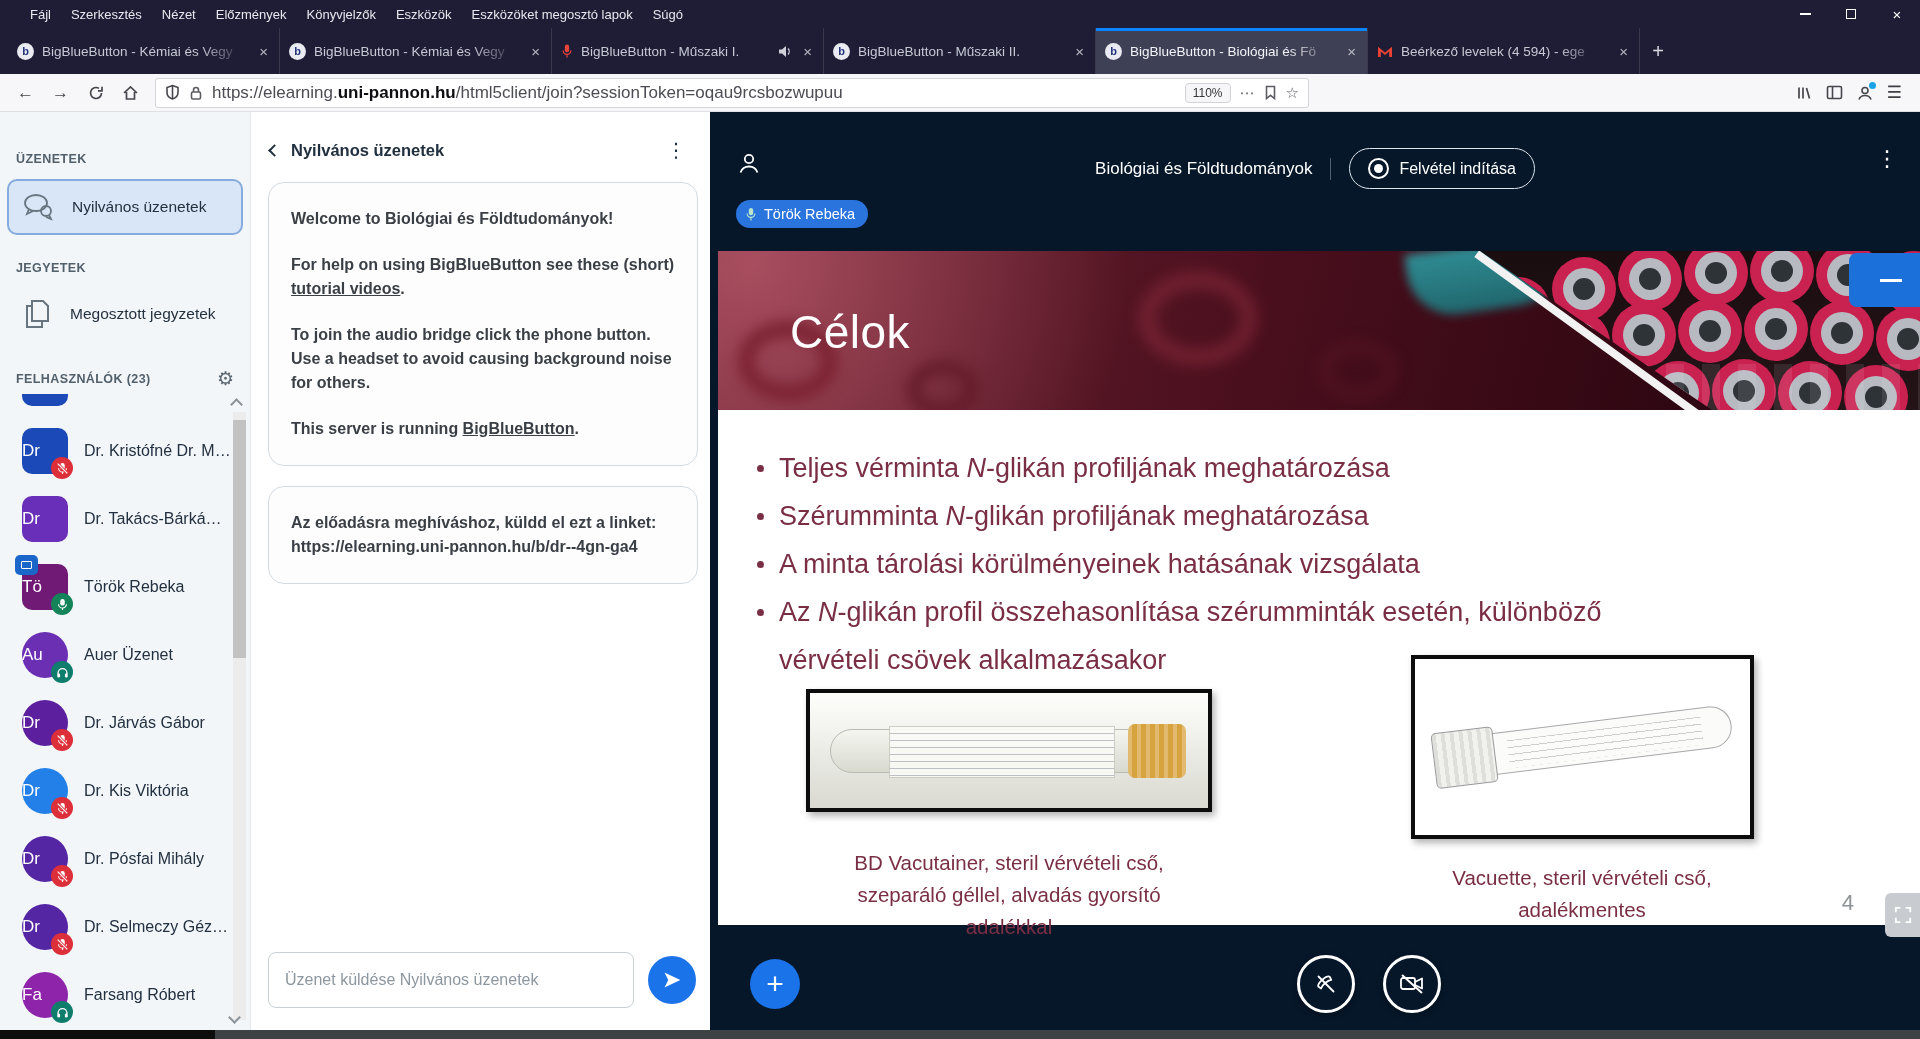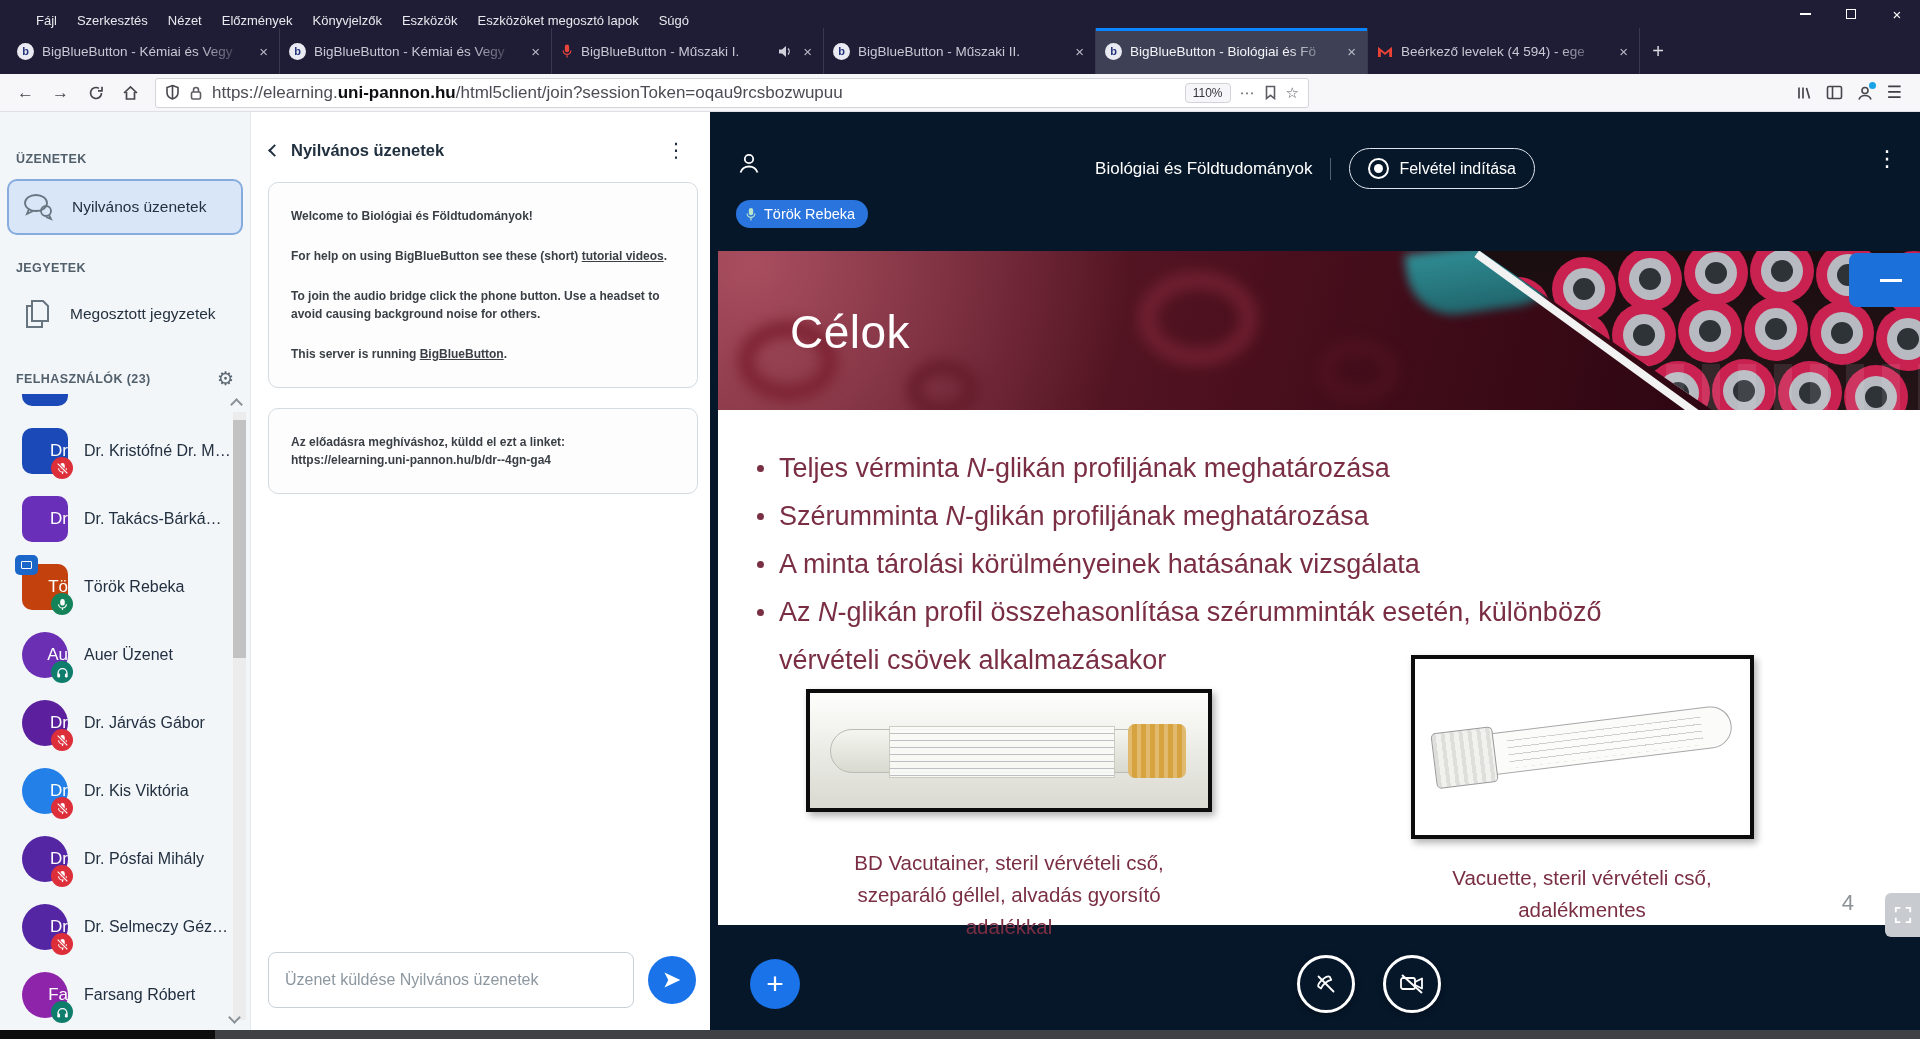--- a/index.html
+++ b/index.html
@@ -1,21 +1,21 @@
 <!DOCTYPE html>
 <html><head>
 <meta charset="utf-8">
 <style>
 *{box-sizing:border-box;margin:0;padding:0}
 html,body{width:1920px;height:1039px;overflow:hidden}
 body{font-family:"Liberation Sans",sans-serif;background:#06172a;position:relative}
 svg{display:block}
 
 
-.menubar{height:28px;background:#1e1d35;display:flex;align-items:flex-end;color:#e8e8ee;font-size:13px;padding-left:26px}
+.menubar{height:28px;background:#1e1d35;display:flex;align-items:center;color:#e8e8ee;font-size:13px;padding-left:20px}
 .menubar .mi{padding:0 10px;cursor:default}
 .wincontrols{margin-left:auto;display:flex;height:100%}
 .wc{width:46px;height:100%;display:flex;align-items:center;justify-content:center;color:#fff}
 .wc-minbar{width:11px;height:2px;background:#fff}
 .wc-maxsq{width:10px;height:10px;border:1.5px solid #fff}
 .wc-close{font-size:15px}
 
 
 .tabbar{height:46px;background:#1e1d35;display:flex;align-items:stretch;padding-left:8px}
 .tab{width:272px;display:flex;align-items:center;gap:8px;padding:0 9px;color:#c6c8d4;font-size:13.5px;border-right:1px solid #39384d;position:relative;cursor:default}
@@ -48,42 +48,42 @@
 .lab1{margin-top:40px}
 .lab2{margin-top:26px}
 .snitem{display:flex;align-items:center;gap:13px;padding:7px 10px;margin:13px 7px 0;border-radius:10px;color:#24313e;font-size:15.5px;cursor:pointer}
 .snitem.selected{background:#d9e6f8;border:2px solid #86abdf}
 .snicon{width:40px;height:38px;display:flex;align-items:center;justify-content:center;flex:none}
 .usersrow{display:flex;align-items:center;padding:0 16px;margin-top:27px}
 .gear{margin-left:auto;font-size:19px;color:#5b6772}
 .avatar-sliver{width:46px;height:12px;border-radius:0 0 10px 10px;background:#1c49b8;margin:4px 0 0 22px}
 .userlist{margin-top:11px}
 .user{display:flex;align-items:center;gap:16px;padding-left:22px;height:68px}
-.avatar{width:46px;height:46px;color:#fff;font-size:17px;display:flex;align-items:center;justify-content:flex-end;position:relative;border-radius:10px;flex:none}
+.avatar{width:46px;height:46px;color:#fff;font-size:17px;display:flex;align-items:center;justify-content:flex-start;position:relative;border-radius:10px;flex:none}
 .avatar.circle{border-radius:50%}
 .badge{position:absolute;right:-5px;bottom:-5px;width:22px;height:22px;border-radius:50%;display:flex;align-items:center;justify-content:center}
 .badge.mic-off{background:#dc2f3a}
 .badge.mic-on{background:#15835a}
 .badge.listen{background:#0f7d6c}
 .presbadge{position:absolute;left:-7px;top:-9px;width:23px;height:20px;background:#1a66c9;border-radius:5px;display:flex;align-items:center;justify-content:center}
 .presinner{width:11px;height:8px;border:1.5px solid #fff;border-radius:1px}
 .uname{font-size:16px;color:#223040;white-space:nowrap;overflow:hidden}
 .vscroll{position:absolute;right:4px;top:300px;width:13px;height:608px;background:#ececec}
 .vthumb{width:13px;height:238px;background:#c2c2c2;margin-top:8px}
 .chev{width:9px;height:9px;border-right:2px solid #8a9298;border-bottom:2px solid #8a9298;display:inline-block}
 .chevup{position:absolute;right:9px;top:288px;transform:rotate(-135deg)}
 .chevdown{position:absolute;right:11px;bottom:8px;transform:rotate(45deg)}
 
 
 .chat{width:460px;background:#fff;border-left:1px solid #e3e8ec;flex:none;display:flex;flex-direction:column;position:relative}
 .chathead{display:flex;align-items:center;gap:12px;padding:26px 20px 4px 19px;color:#21303f}
 .chevleft{width:9px;height:9px;border-left:2.5px solid #21303f;border-bottom:2.5px solid #21303f;transform:rotate(45deg);display:inline-block}
 .chattitle{font-size:16.5px;font-weight:600}
 .kebab{margin-left:auto;font-size:20px;color:#21303f;padding:0 4px}
-.card{border:1px solid #d3dbe1;border-radius:10px;margin:16px 12px 0 17px;padding:24px 22px;font-size:12px;color:#3a3f45;font-weight:600;line-height:1.5;background:#fdfdfe}
+.card{border:1px solid #d3dbe1;border-radius:16px;margin:16px 12px 0 17px;padding:24px 22px;font-size:16px;color:#3a3f45;font-weight:600;line-height:1.5;background:#fdfdfe}
 .card p{margin-bottom:22px}
 .card p:last-child{margin-bottom:0}
 .card a{color:inherit;text-decoration:underline}
 .chatinput{margin-top:auto;display:flex;align-items:center;gap:14px;padding:0 14px 22px 17px}
 .msginput{flex:1;height:56px;border:1px solid #c9d1d8;border-radius:8px;padding:0 16px;font-size:16px;color:#333;outline:none;font-family:"Liberation Sans",sans-serif}
 .msginput::placeholder{color:#8d97a0}
 .sendbtn{width:48px;height:48px;border-radius:50%;background:#1a73e8;display:flex;align-items:center;justify-content:center;border:none;flex:none}
 
 
 .main{flex:1;position:relative;background:#06172a;color:#fff}
@@ -329,21 +329,21 @@
           </div>
         <div class="uname">Dr. Kristófné Dr. M…</div>
       </div>
       <div class="user">
         <div class="avatar" style="background: rgb(106, 47, 184);">
             <span>Dr</span>
           </div>
         <div class="uname">Dr. Takács-Bárká…</div>
       </div>
       <div class="user">
-        <div class="avatar" style="background: #c2410c;">
+        <div class="avatar" style="background: #701a75;">
             <span>Tö</span>
             <span class="presbadge">
               <span class="presinner"></span>
             </span>
             <span class="badge mic-on">
               <svg width="13" height="13" viewBox="0 0 14 14">
                 <rect x="4.6" y="1" width="4.8" height="7.2" rx="2.4" fill="#fff"></rect>
                 <path d="M2.8 6.6a4.2 4.2 0 0 0 8.4 0" fill="none" stroke="#fff" stroke-width="1.2"></path>
                 <line x1="7" y1="10.8" x2="7" y2="13" stroke="#fff" stroke-width="1.2"></line>
               </svg>

